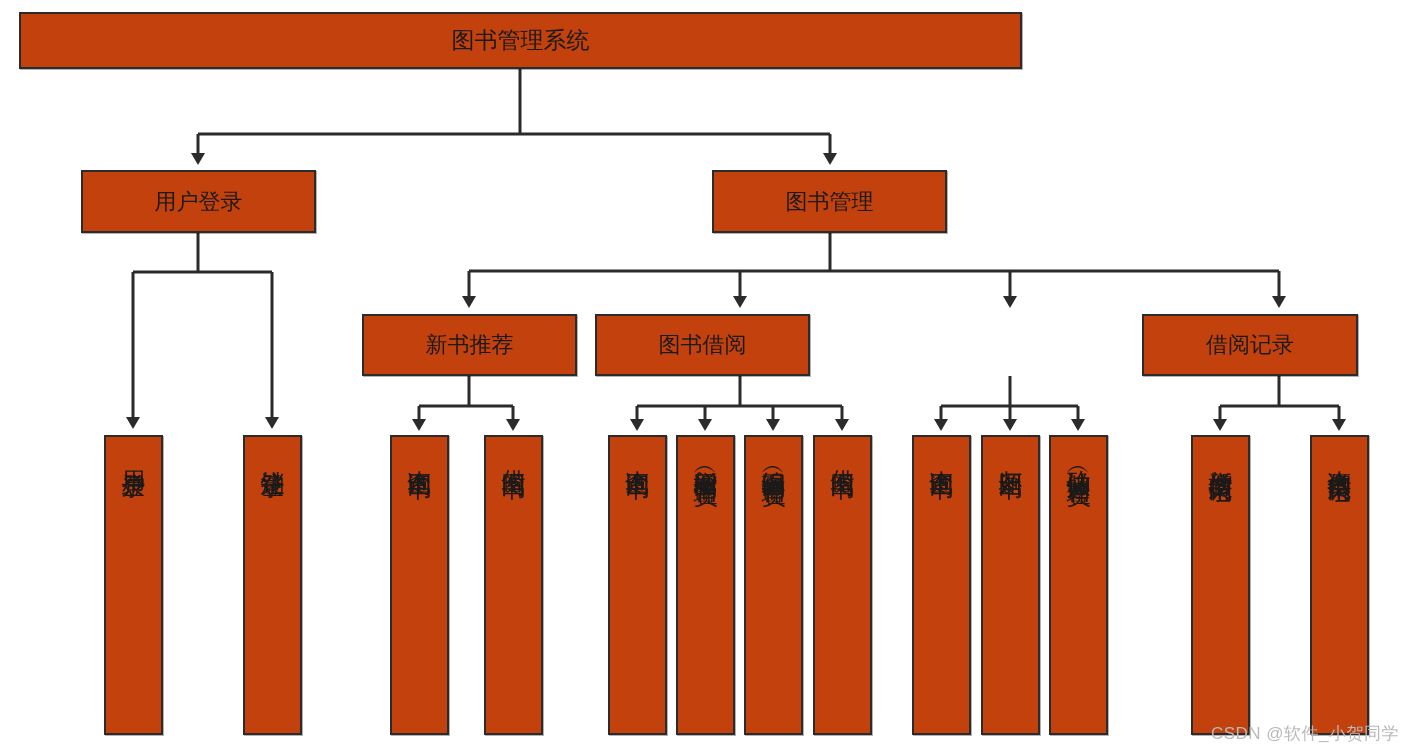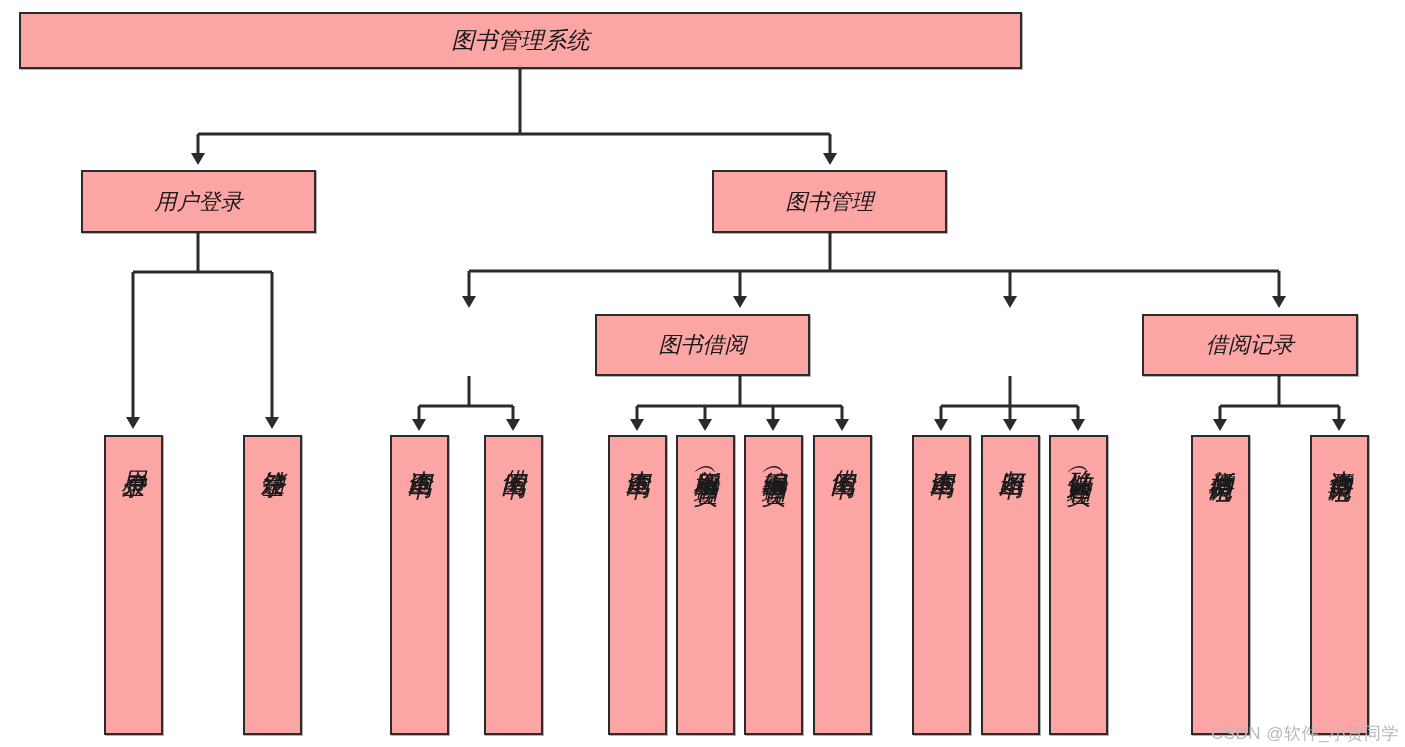--- a/index.html
+++ b/index.html
@@ -24,28 +24,27 @@
     left: 0;
     top: 0;
     width: 1405px;
     height: 747px;
     pointer-events: none;
   }
   .node {
     position: absolute;
     box-sizing: border-box;
     border: 2px solid #2b2b2b;
-    background: #fca5a5;
+    background: #c2410c;
     display: flex;
     align-items: center;
     justify-content: center;
     color: #1a1a1a;
     line-height: 1.18;
     box-shadow: 1px 1px 0 rgba(0,0,0,0.30);
-    font-style: italic;
   }
   .node .label {
     display: block;
     text-align: center;
     white-space: pre;
   }
   
   .node.horiz {
     font-size: 22px;
   }
@@ -138,20 +137,23 @@
   </div>
 
   <div class="node horiz" style="left:81px; top:170px; width:235px; height:63px;">
     <span class="label">用户登录</span>
   </div>
 
   <div class="node horiz" style="left:712px; top:170px; width:235px; height:63px;">
     <span class="label">图书管理</span>
   </div>
 
+  <div class="node horiz" style="left:362px; top:314px; width:215px; height:62px;">
+    <span class="label">新书推荐</span>
+  </div>
 
   <div class="node horiz" style="left:595px; top:314px; width:215px; height:62px;">
     <span class="label">图书借阅</span>
   </div>
 
 
   <div class="node horiz" style="left:1142px; top:314px; width:216px; height:62px;">
     <span class="label">借阅记录</span>
   </div>
 

